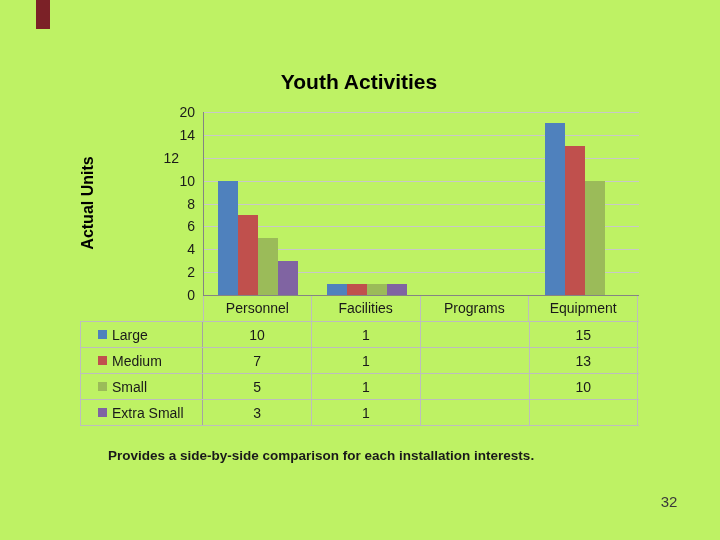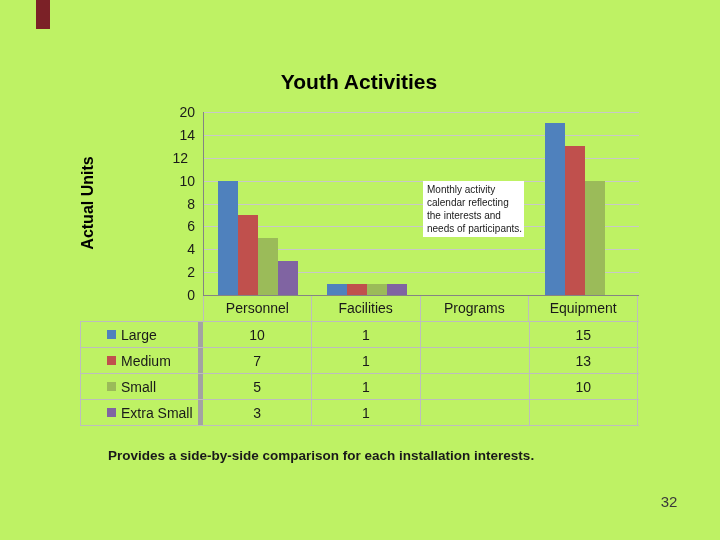--- a/index.html
+++ b/index.html
@@ -20,22 +20,22 @@
     line-height:18px;}
   .annotation{position:absolute;left:423px;top:181px;width:97px;background:#ffffff;
     font-size:10px;line-height:13px;color:#1a1a1a;padding:2px 0 2px 4px;}
   .cat-row{position:absolute;left:203px;top:296px;width:436px;height:25px;display:flex;}
   .cat-cell{box-sizing:border-box;width:108.75px;border-right:1px solid #bdbdbd;
     text-align:center;font-size:14px;color:#1a1a1a;padding-top:4px;}
   .cat-cell:first-child{border-left:1px solid #bdbdbd;}
   .dtable{position:absolute;left:80px;top:321px;width:559px;border-top:1px solid #bdbdbd;}
   .trow{display:flex;height:26px;border-bottom:1px solid #bdbdbd;box-sizing:border-box;}
   .legend-cell{box-sizing:border-box;width:123.25px;border-left:1px solid #bdbdbd;
-    border-right:5px solid #a3a3a3;display:flex;align-items:center;gap:5px;
-    padding-left:26px;font-size:14px;color:#1a1a1a;text-align:right;}
+    border-right:1px solid #a3a3a3;display:flex;align-items:center;gap:5px;
+    padding-left:17px;font-size:14px;color:#1a1a1a;text-align:right;}
   .swatch{width:9px;height:9px;flex:0 0 9px;}
   .val-cell{box-sizing:border-box;width:108.75px;border-right:1px solid #bdbdbd;
     display:flex;align-items:center;justify-content:center;font-size:14px;color:#1a1a1a;}
   .caption{position:absolute;left:108px;top:448px;font-size:13.5px;font-weight:bold;
     color:#1a1a1a;}
   .pagenum{position:absolute;left:649px;top:493px;width:40px;text-align:center;
     font-size:15px;color:#3a3a3a;}
 </style>
 </head>
 <body>
@@ -64,21 +64,20 @@
       <div class="bar" style="left: 34.375px; height: 80.0625px; background: rgb(192, 80, 77);"></div>
       <div class="bar" style="left: 143.125px; height: 11.4375px; background: rgb(192, 80, 77);"></div>
       <div class="bar" style="left: 360.625px; height: 148.688px; background: rgb(192, 80, 77);"></div>
       <div class="bar" style="left: 54.375px; height: 57.1875px; background: rgb(155, 187, 89);"></div>
       <div class="bar" style="left: 163.125px; height: 11.4375px; background: rgb(155, 187, 89);"></div>
       <div class="bar" style="left: 380.625px; height: 114.375px; background: rgb(155, 187, 89);"></div>
       <div class="bar" style="left: 74.375px; height: 34.3125px; background: rgb(128, 100, 162);"></div>
       <div class="bar" style="left: 183.125px; height: 11.4375px; background: rgb(128, 100, 162);"></div>
     </div>
 
-  <div class="annotation">Monthly activity calendar reflecting the interests and needs of participants.</div>
 
   <div class="cat-row" id="catrow">
       <div class="cat-cell">Personnel</div>
       <div class="cat-cell">Facilities</div>
       <div class="cat-cell">Programs</div>
       <div class="cat-cell">Equipment</div>
     </div>
 
   <div class="dtable" id="datatable">
       <div class="trow">
@@ -121,20 +120,20 @@
         <div class="val-cell"></div>
         <div class="val-cell"></div>
       </div>
     </div>
 
   <div class="caption">Provides a side-by-side comparison for each installation interests.</div>
 
   <div class="pagenum">32</div>
 <div class="ytick" style="left: 147px; top: 103px;">20</div>
     <div class="ytick" style="left: 147px; top: 125.875px;">14</div>
-    <div class="ytick" style="left: 140px; top: 148.75px;">12</div>
+    <div class="ytick" style="left: 131px; top: 148.75px;">12</div>
     <div class="ytick" style="left: 147px; top: 171.625px;">10</div>
     <div class="ytick" style="left: 147px; top: 194.5px;">8</div>
     <div class="ytick" style="left: 147px; top: 217.375px;">6</div>
     <div class="ytick" style="left: 147px; top: 240.25px;">4</div>
     <div class="ytick" style="left: 147px; top: 263.125px;">2</div>
     <div class="ytick" style="left: 147px; top: 286px;">0</div>
   </div>
 
 </body></html>

